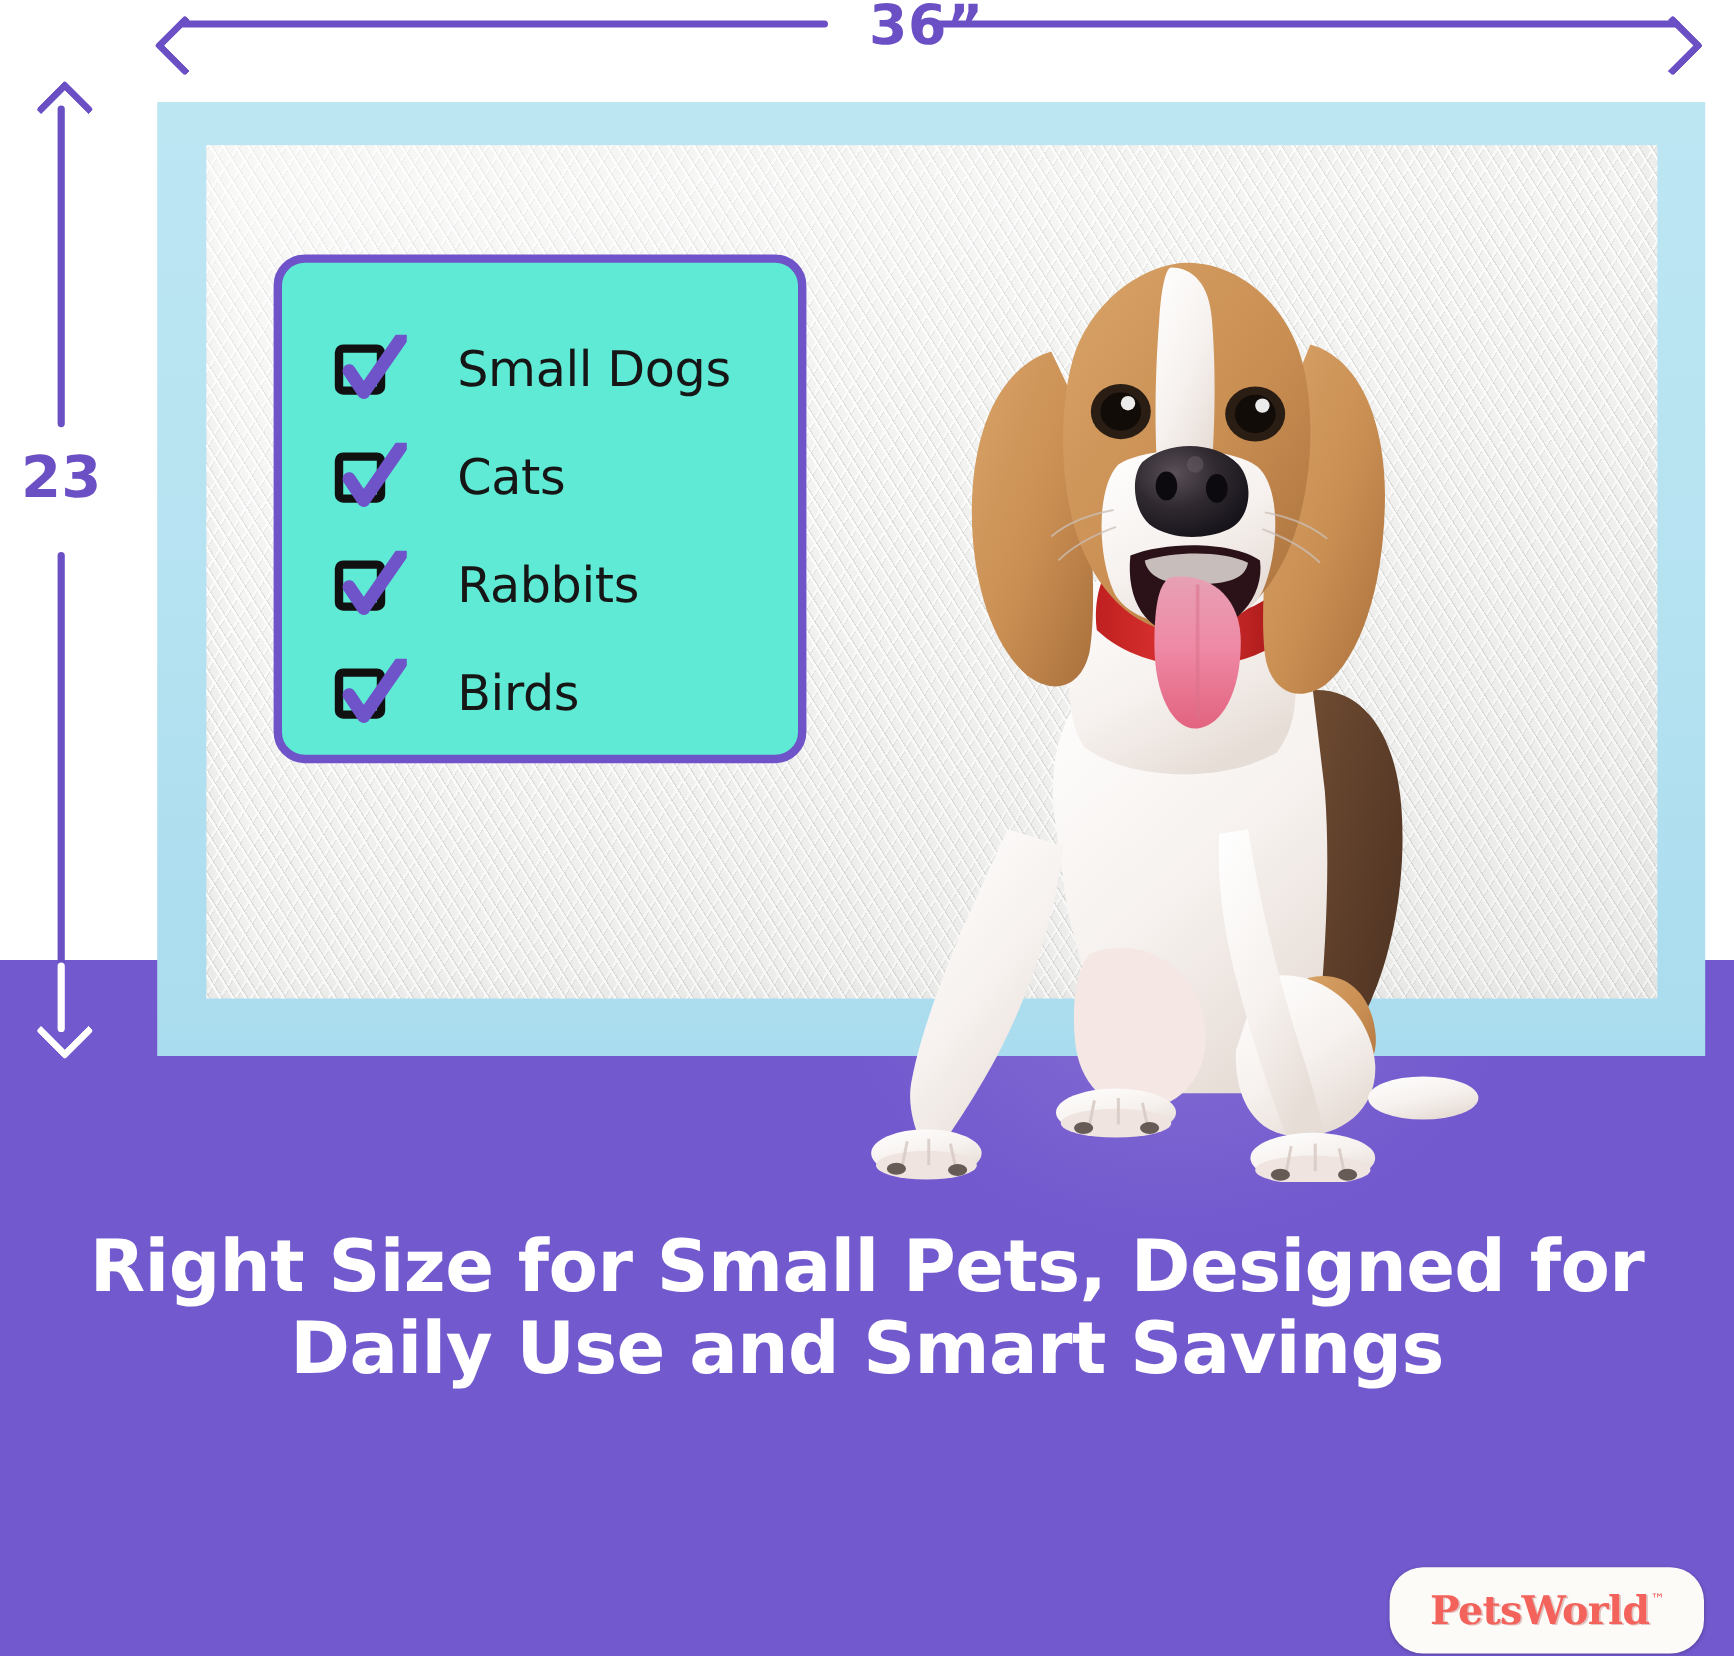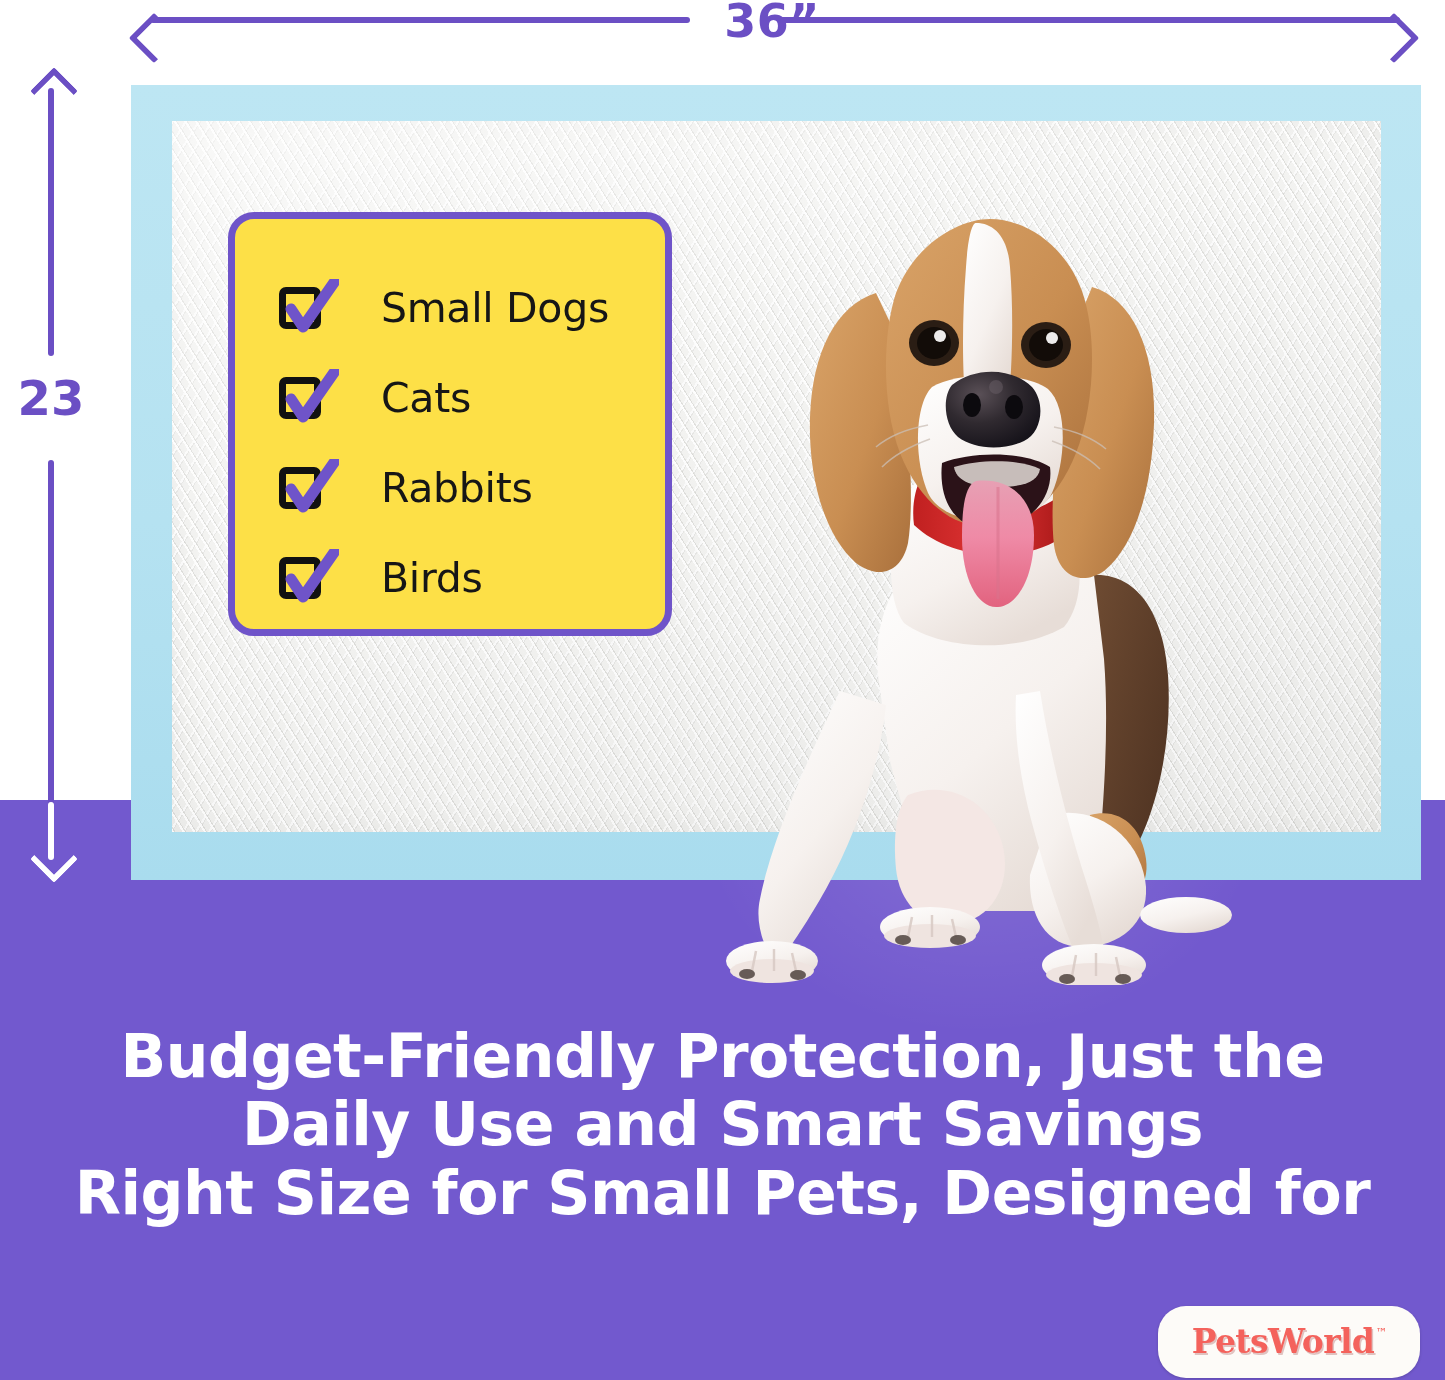--- a/index.html
+++ b/index.html
@@ -164,21 +164,21 @@
     font-family: "DejaVu Sans", sans-serif;
   }
 
   
   .checklist {
     position: absolute;
     left: 228px;
     top: 212px;
     width: 444px;
     height: 424px;
-    background: #fde047;
+    background: #5eead4;
     border: 7px solid #6f54c9;
     border-radius: 26px;
     box-sizing: border-box;
     padding: 44px 0 0 42px;
   }
   .check-row {
     display: flex;
     align-items: center;
     height: 90px;
   }
@@ -477,23 +477,22 @@
         <svg viewBox="0 0 58 58" xmlns="http://www.w3.org/2000/svg">
           <path d="M10 30 L22 48 L54 2" fill="none" stroke="#6f54c9" stroke-width="11" stroke-linecap="round" stroke-linejoin="round"></path>
         </svg>
       </span>
       <span class="check-label">Birds</span>
     </div>
 
   </div>
 
   <div class="headline">
-    <div>Budget-Friendly Protection, Just the</div>
+    <div>Right Size for Small Pets, Designed for</div>
     <div>Daily Use and Smart Savings</div>
-    <div>Right Size for Small Pets, Designed for</div>
   </div>
 
   <div class="logo">
     <span class="logo-text">PetsWorld</span>
       <span class="logo-tm">™</span>
   </div>
 
 </div>
 
 </body></html>

